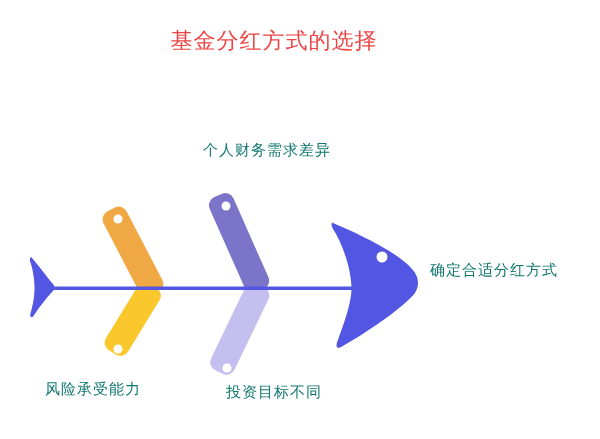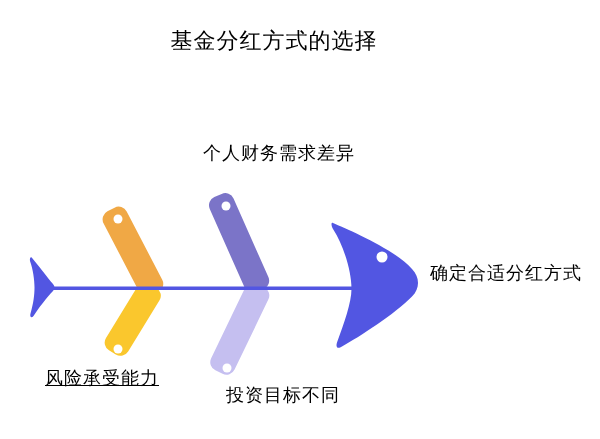--- a/index.html
+++ b/index.html
@@ -8,34 +8,34 @@
     width:600px;height:439px;
     background:#ffffff;
     font-family:"Liberation Sans","DejaVu Sans",sans-serif;
     overflow:hidden;
   }
   .title{
     position:absolute;
     left:124px;top:26px;width:300px;
     text-align:center;
     font-size:22px;
-    color:#000000;
+    color:#ef4444;
     letter-spacing:1px;
     white-space:nowrap;
   }
   .label{
     position:absolute;
-    font-size:18px;
-    color:#000000;
+    font-size:15px;
+    color:#0f766e;
     letter-spacing:1px;
     white-space:nowrap;
   }
   .lbl-market{left:43px;top:163px;}
   .lbl-personal{left:203px;top:141px;}
-  .lbl-risk{left:45px;top:366px;text-decoration:underline;}
+  .lbl-risk{left:45px;top:380px;}
   .lbl-investment{left:226px;top:383px;}
   .lbl-head{left:430px;top:261px;}
   svg{position:absolute;left:0;top:0;}
 </style>
 </head>
 <body>
 
 <div class="stage">
 
   <div class="title">基金分红方式的选择</div>

